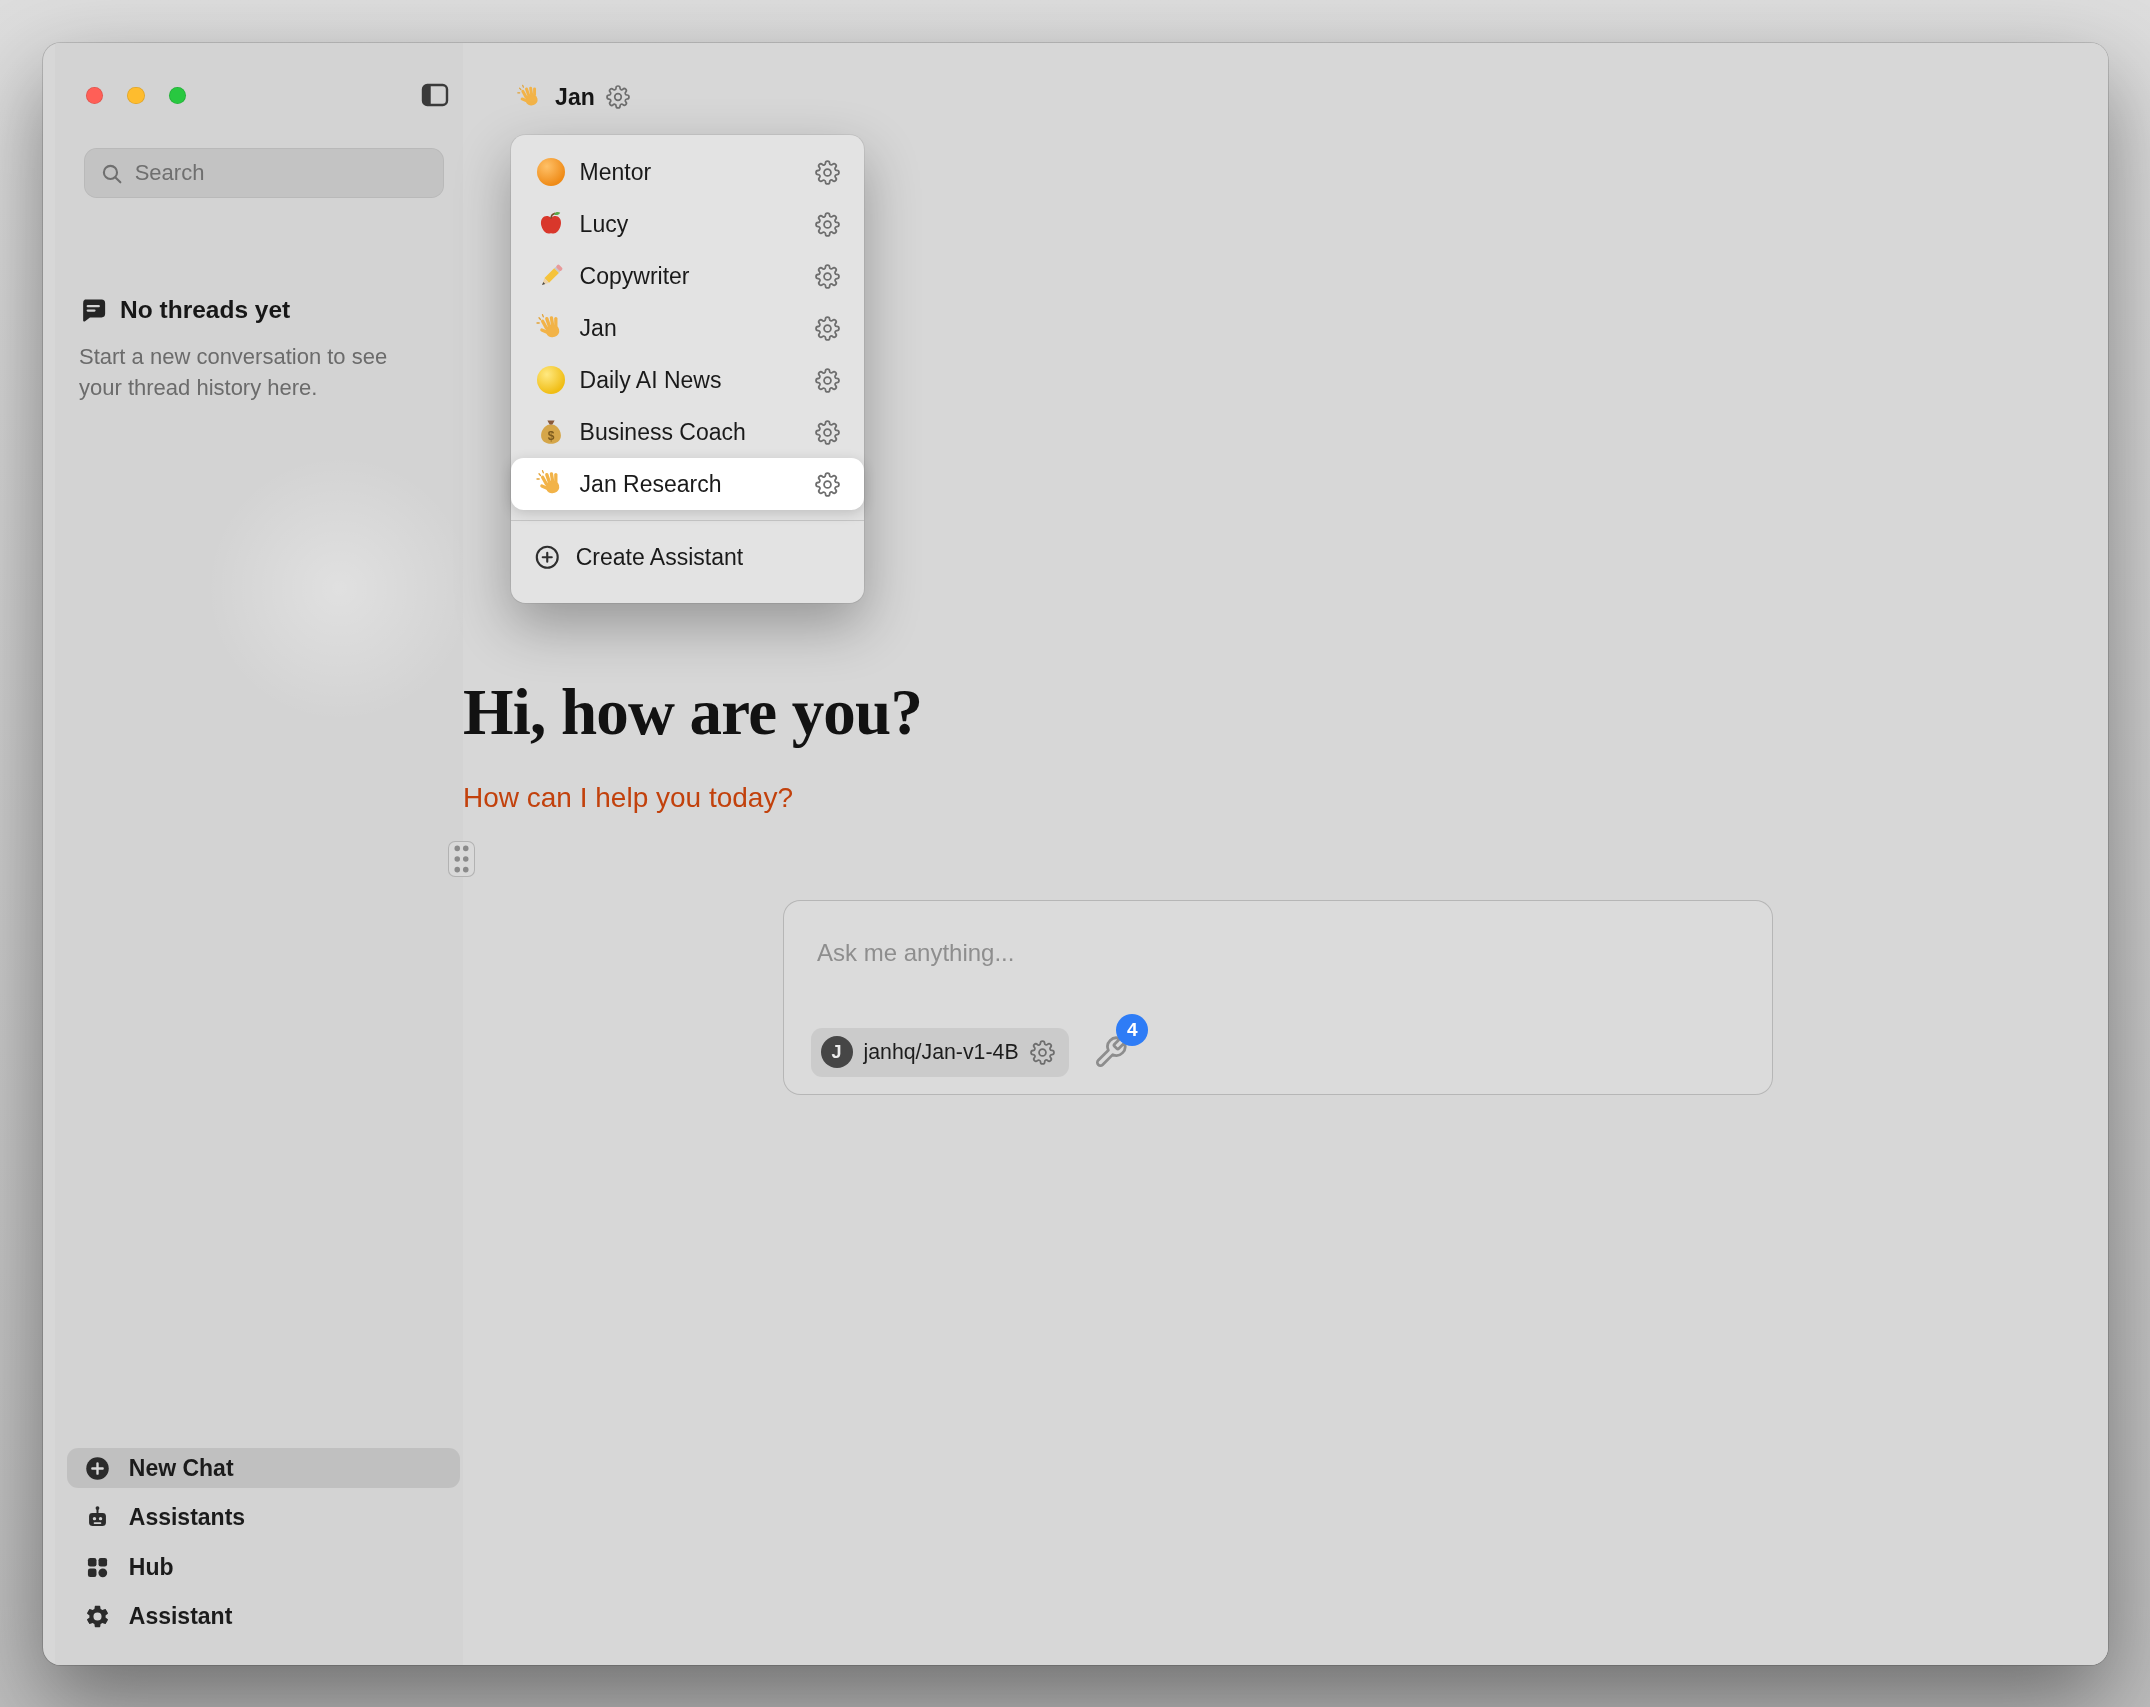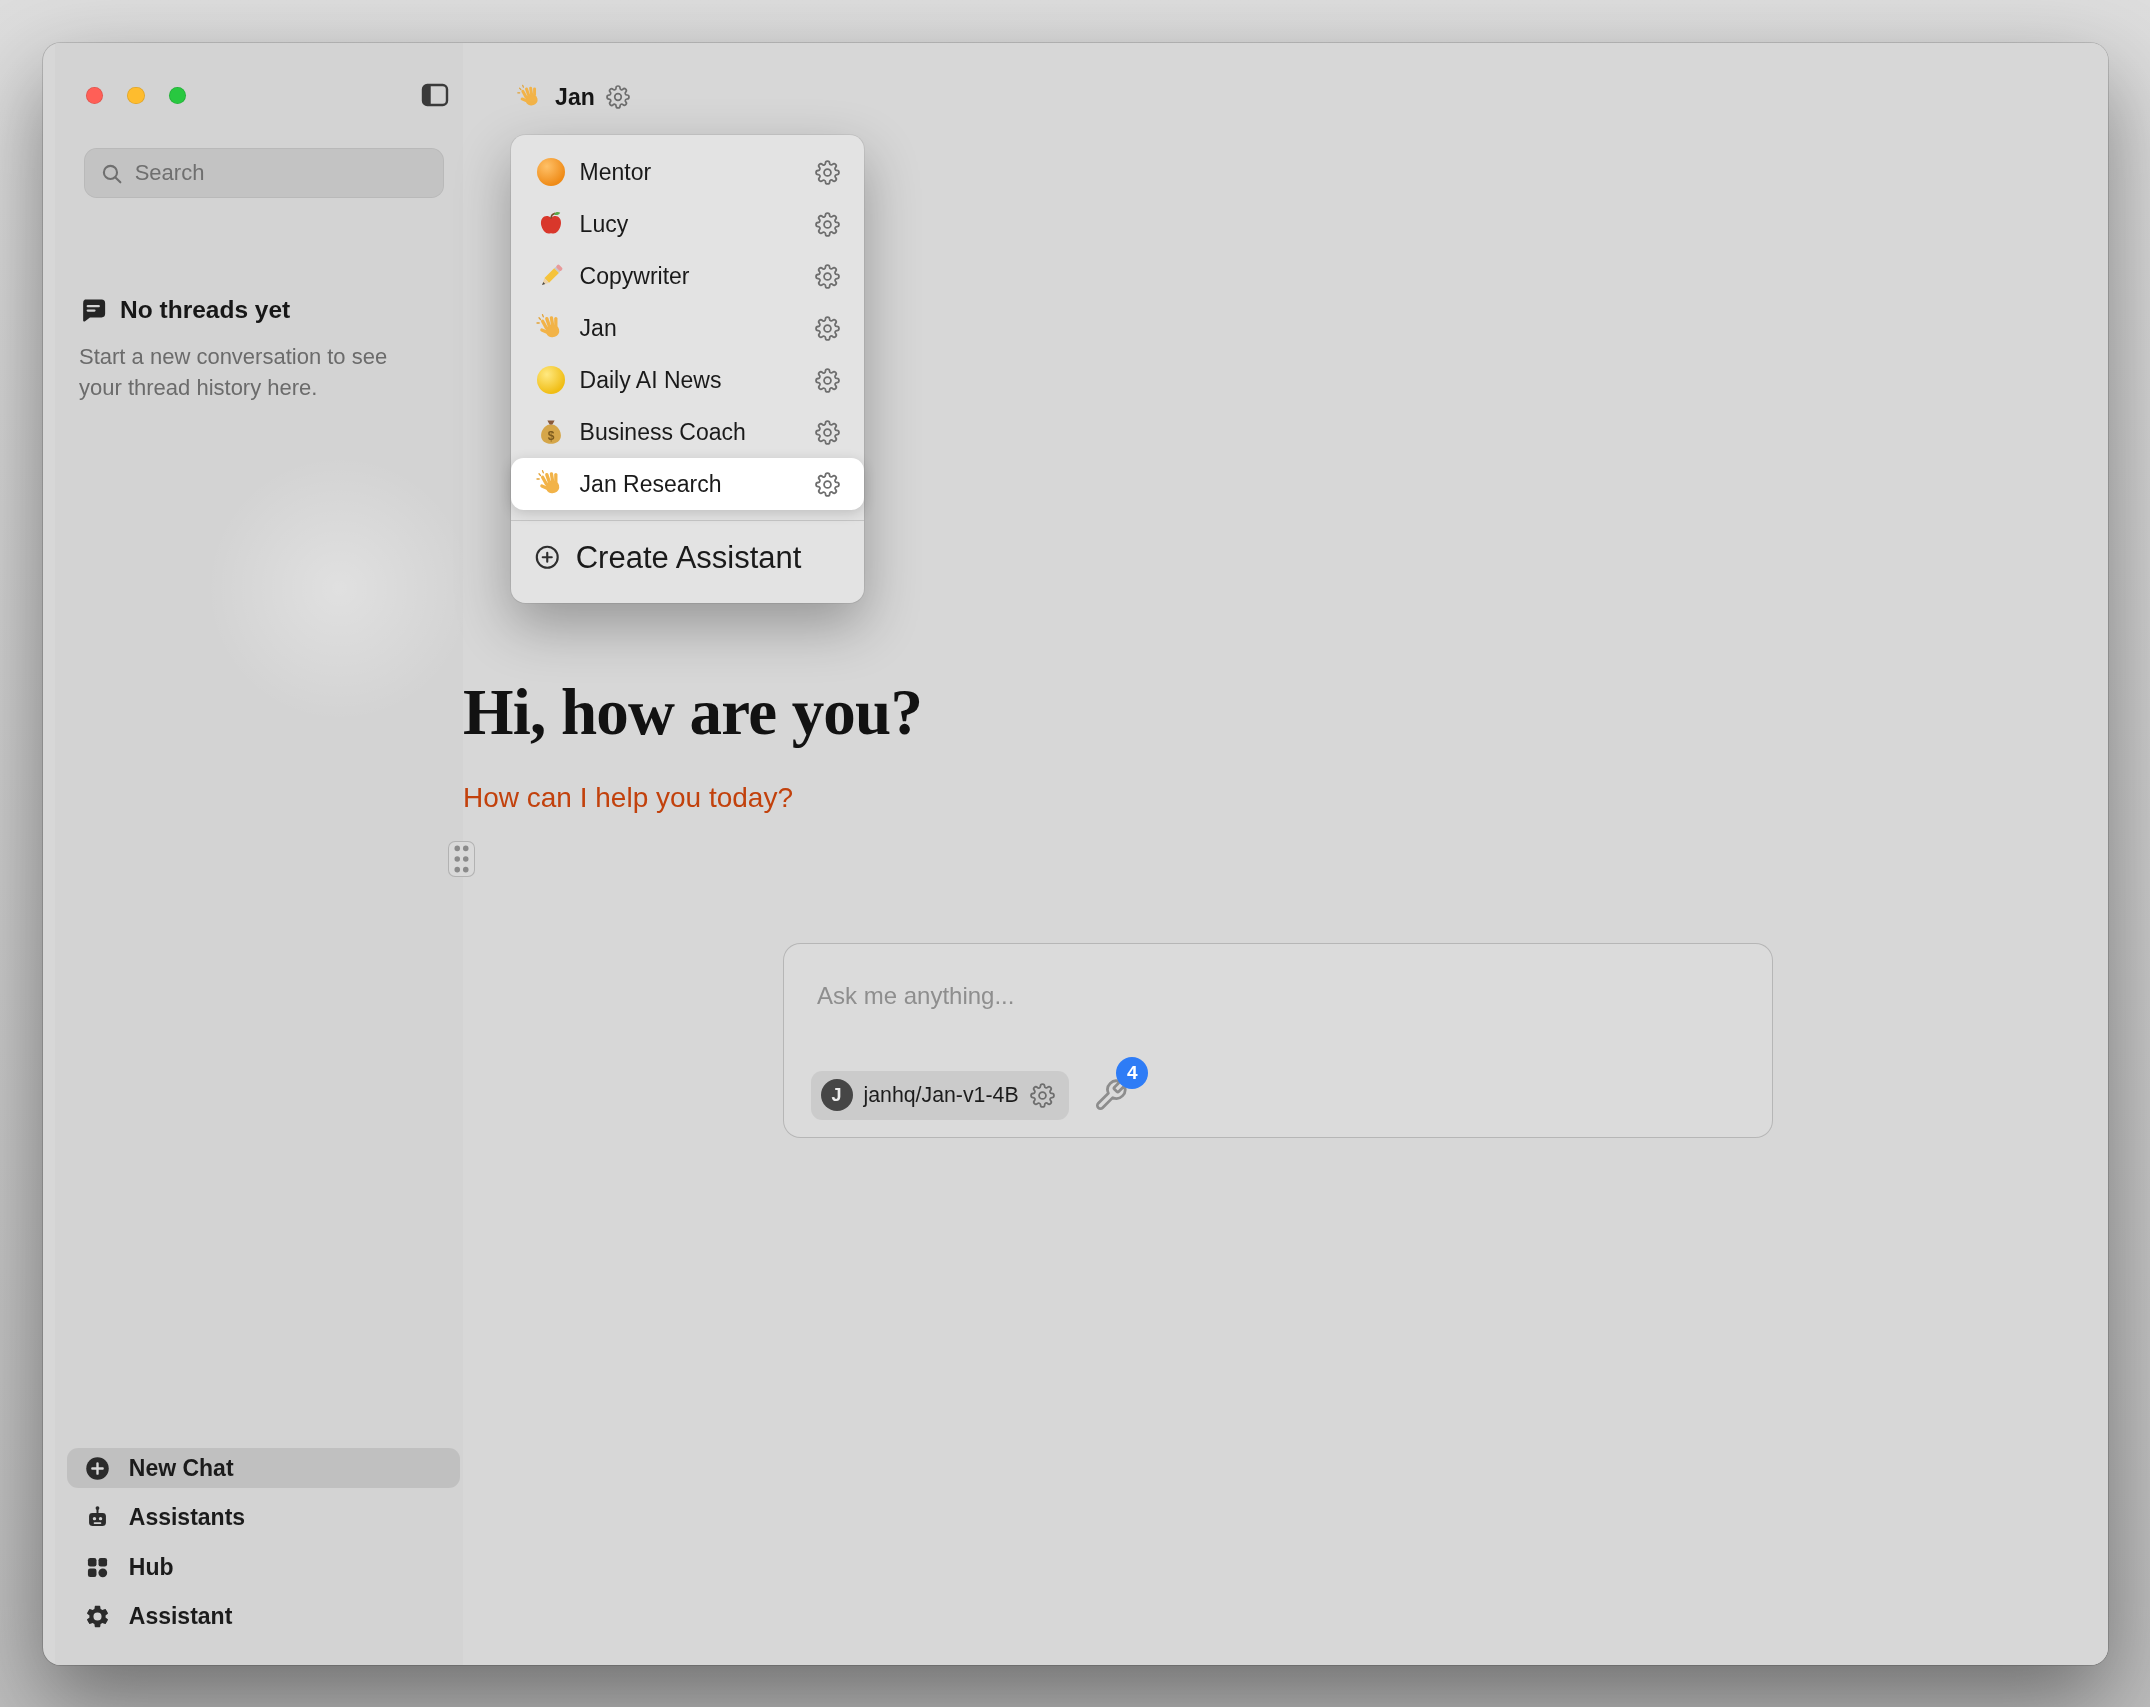--- a/index.html
+++ b/index.html
@@ -75,33 +75,33 @@
     display:flex; align-items:center; height:52px; padding:0 24px;
     font-size:23px; color:#1a1a1a; cursor:pointer; border-radius:12.6px;
   }
   .menu-item .mi-icon { width:32px; height:32px; flex:0 0 auto; }
   .menu-item .mi-label { margin-left:12.6px; flex:1; }
   .menu-item .mi-gear { width:25px; height:25px; flex:0 0 auto; }
   .menu-item.selected { background:#ffffff; box-shadow:0 3.2px 12.6px rgba(0,0,0,0.16); }
   .menu-sep { height:0.8px; background:rgba(0,0,0,0.13); margin:10.3px 0 9.5px; }
   .menu-footer {
     display:flex; align-items:center; gap:14.2px; height:54px; padding:0 22px;
-    font-size:31px; color:#1a1a1a; cursor:pointer;
+    font-size:23px; color:#1a1a1a; cursor:pointer;
   }
   .menu-footer .ic { width:28.5px; height:28.5px; }
 
   .greeting { position:absolute; left:0; width:1646px; top:632px; text-align:left; }
   .greeting h1 {
     font-family:"Liberation Serif", serif; font-weight:600;
     font-size:65px; color:#121212; letter-spacing:-0.8px;
   }
   .greeting .sub { margin-top:32px; font-size:28px; color:#c2410c; }
 
   .composer {
-    position:absolute; left:320px; top:900px; width:990px; height:195px;
+    position:absolute; left:320px; top:857px; width:990px; height:195px;
     border:0.8px solid rgba(0,0,0,0.17); border-radius:17.4px;
     background:rgba(255,255,255,0.10);
   }
   .composer input {
     position:absolute; left:33px; top:30px; width:869px; height:44px;
     border:none; outline:none; background:transparent;
     font-size:24px; font-family:inherit; color:#2a2a2a;
   }
   .composer input::placeholder { color:#8e8e8e; }
   .composer-bottom { position:absolute; left:27px; bottom:17.4px; display:flex; align-items:center; }

